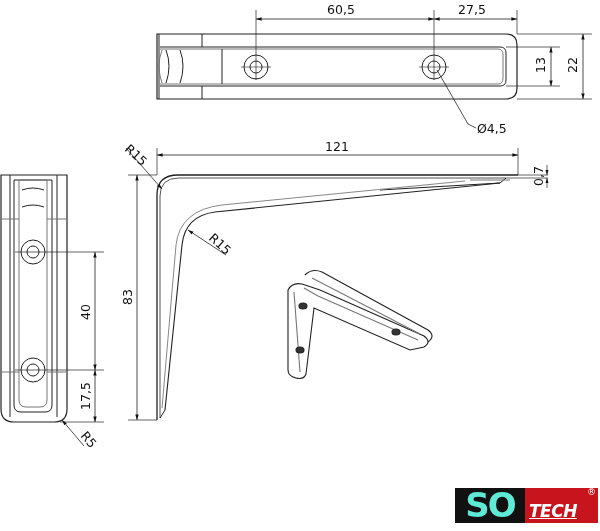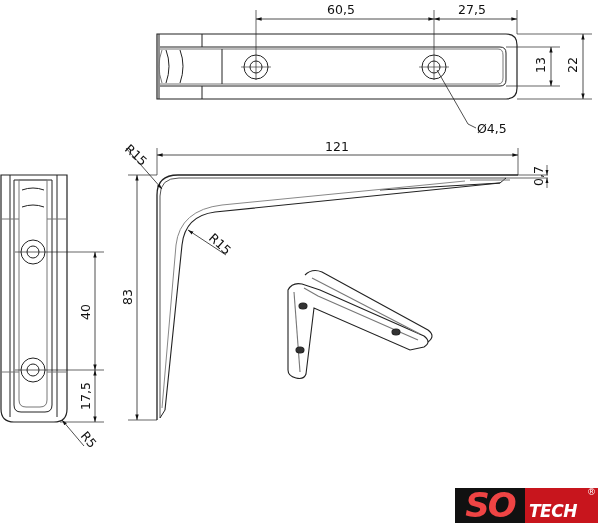--- a/index.html
+++ b/index.html
@@ -1,22 +1,22 @@
 <!DOCTYPE html>
 <html><head>
 <meta charset="utf-8">
 <style>
   html, body { margin: 0; padding: 0; background: #ffffff; }
   body { width: 600px; height: 531px; overflow: hidden; position: relative; font-family: "DejaVu Sans", sans-serif; }
   svg { position: absolute; left: 0; top: 0; }
   .dim { font-family: "DejaVu Sans", sans-serif; font-size: 12.5px; fill: #111; }
   .logo { position: absolute; left: 455px; top: 488px; width: 143px; height: 35px; display: flex; }
-  .logo-black { width: 70px; height: 35px; background: #111; color: #ef4444; font-family: "DejaVu Sans", sans-serif; font-weight: bold; font-size: 34px; line-height: 35px; text-align: center; letter-spacing: -2px; font-style: italic; }
+  .logo-black { width: 70px; height: 35px; background: #111; color: #5eead4; font-family: "DejaVu Sans", sans-serif; font-weight: bold; font-size: 34px; line-height: 35px; text-align: center; letter-spacing: -2px; }
   .logo-red { width: 73px; height: 35px; background: #c8151d; position: relative; }
-  .logo-tech { position: absolute; left: 4px; bottom: 2px; color: #fff; font-family: "DejaVu Sans", sans-serif; font-weight: bold; font-style: italic; font-size: 17px; letter-spacing: -0.5px; }
+  .logo-tech { position: absolute; left: 4px; bottom: 2px; color: #fff; font-family: "DejaVu Sans", sans-serif; font-weight: bold; font-style: italic; font-size: 17px; letter-spacing: -0.5px; text-decoration: underline; }
   .logo-reg { position: absolute; right: 2px; top: -3px; color: #c8151d; font-size: 9px; font-family: "DejaVu Sans", sans-serif; }
 </style>
 </head>
 <body>
 
 <svg width="600" height="531" viewBox="0 0 600 531" xmlns="http://www.w3.org/2000/svg">
   <defs>
     <marker id="arr" viewBox="0 0 10 10" refX="10" refY="5" markerWidth="7" markerHeight="7" orient="auto-start-reverse">
       <path d="M0,2 L10,5 L0,8 z" fill="#111"></path>
     </marker>

